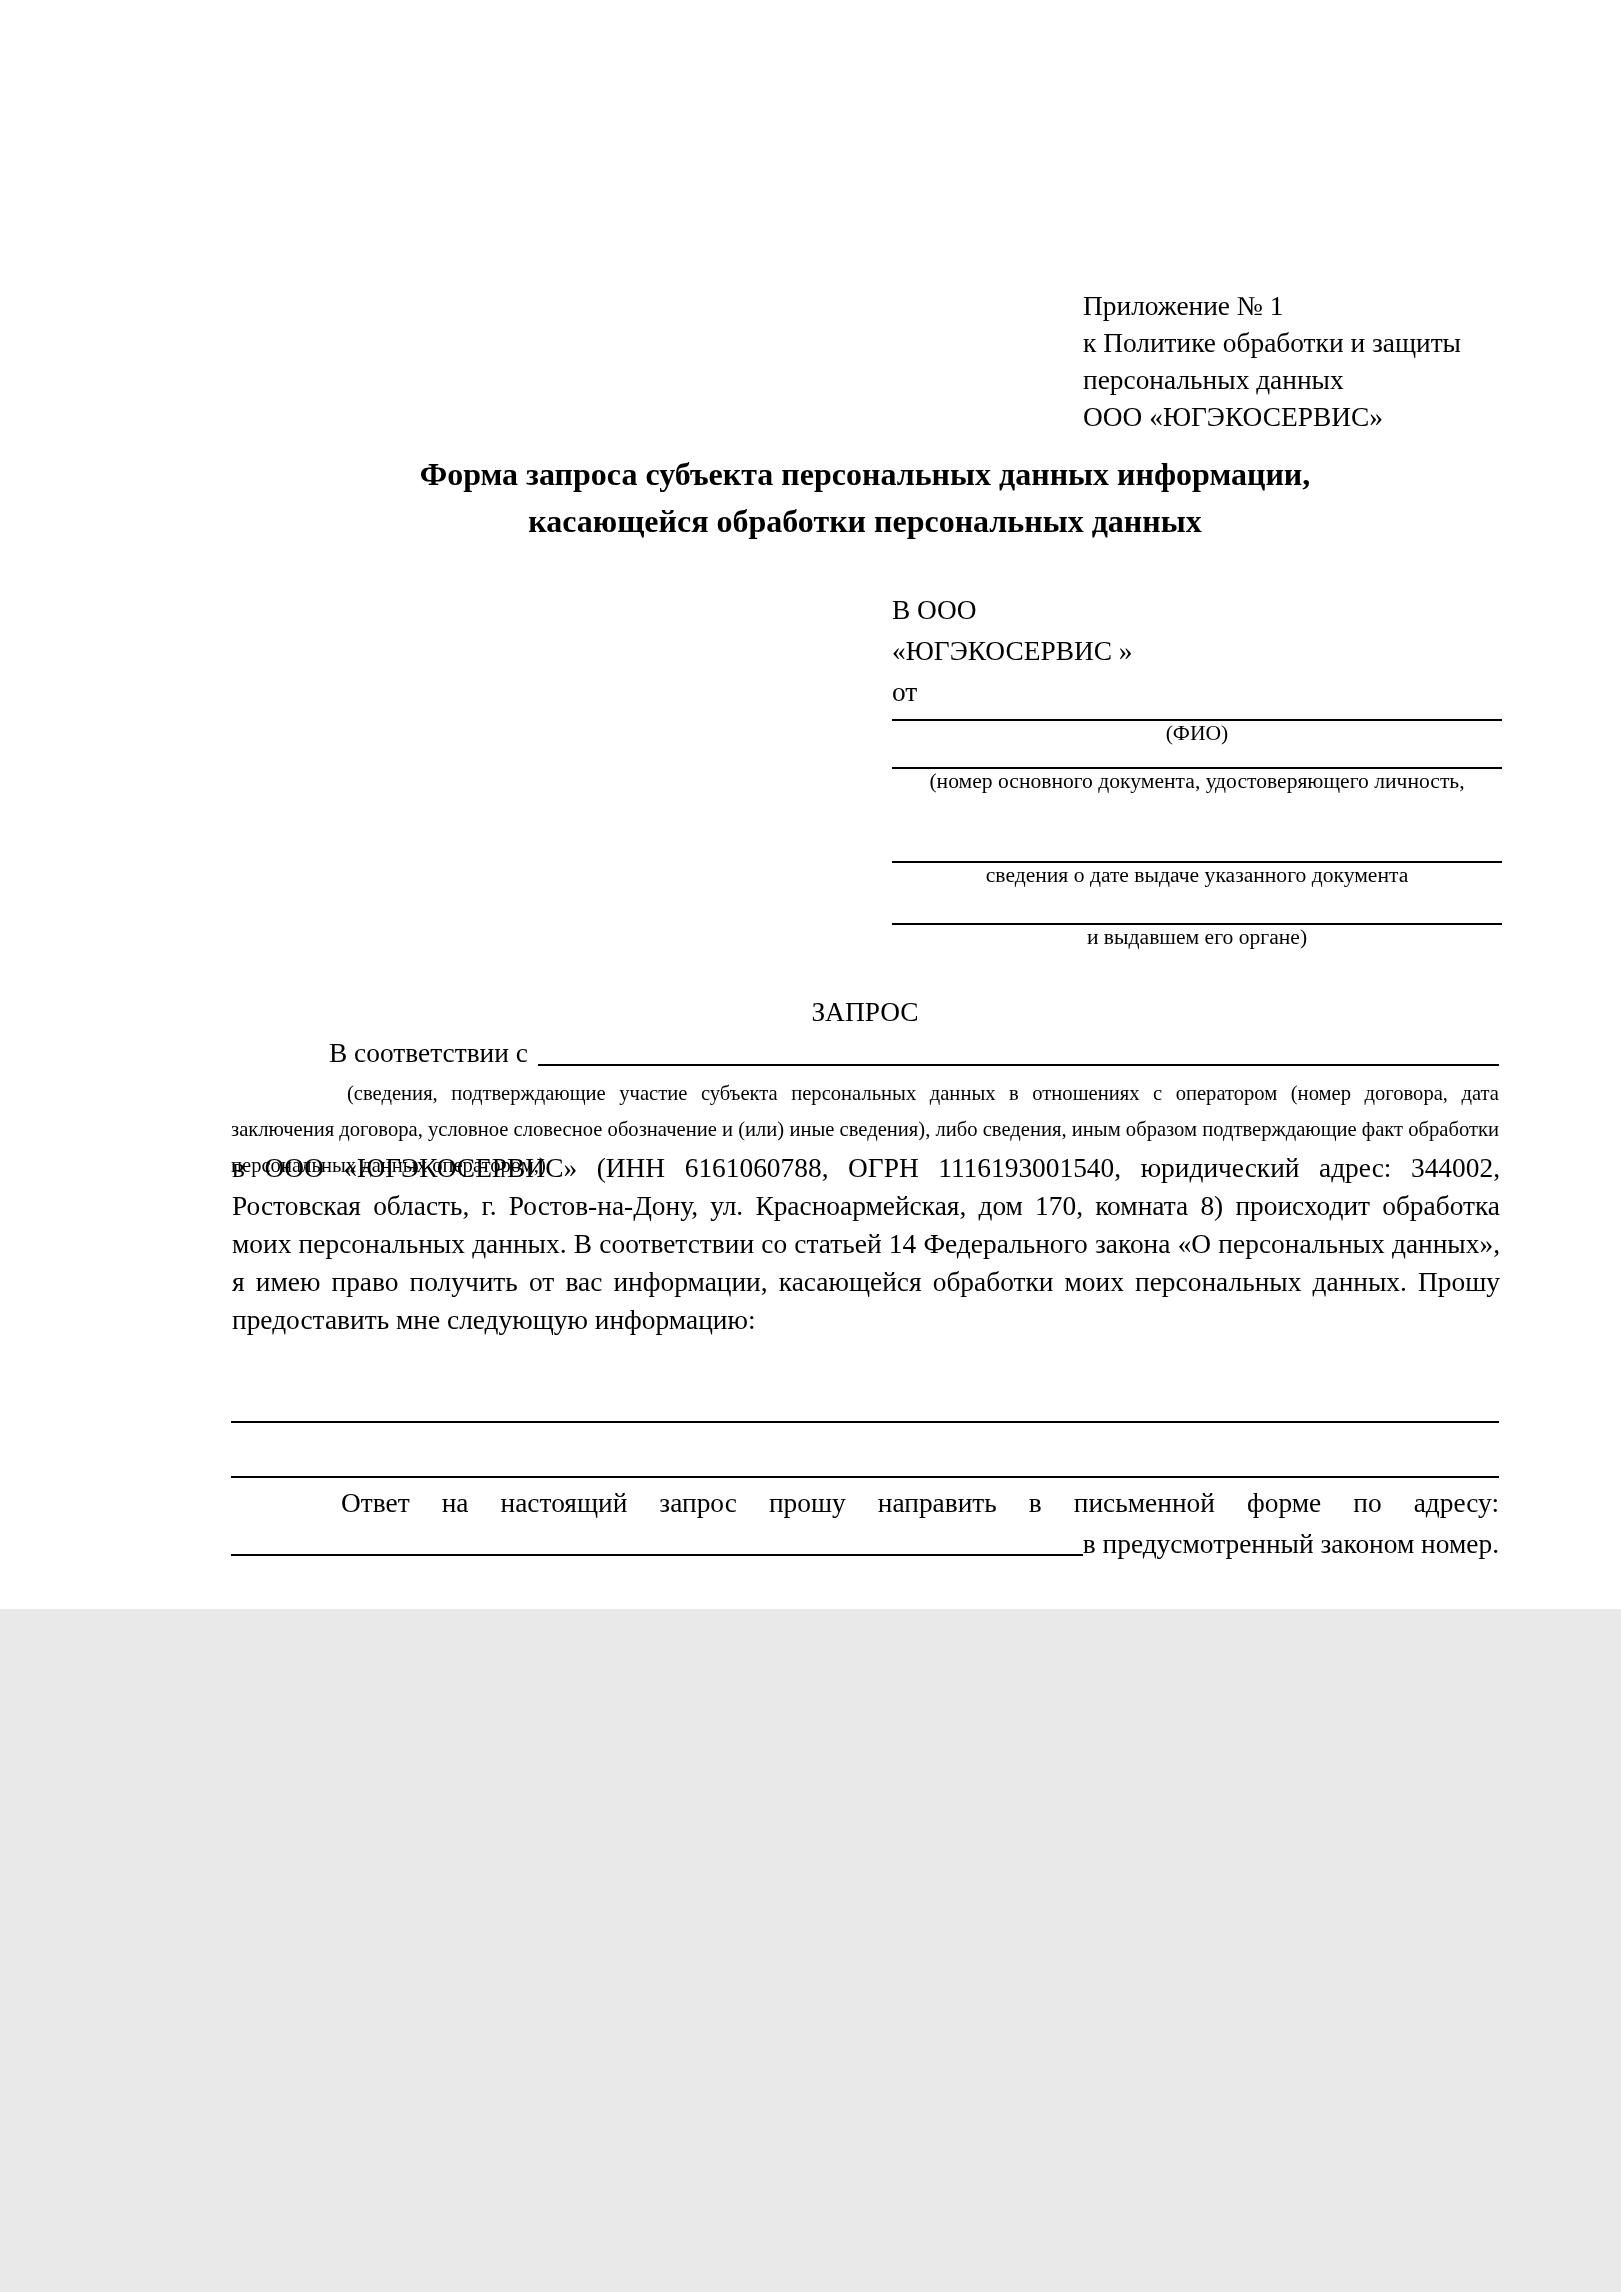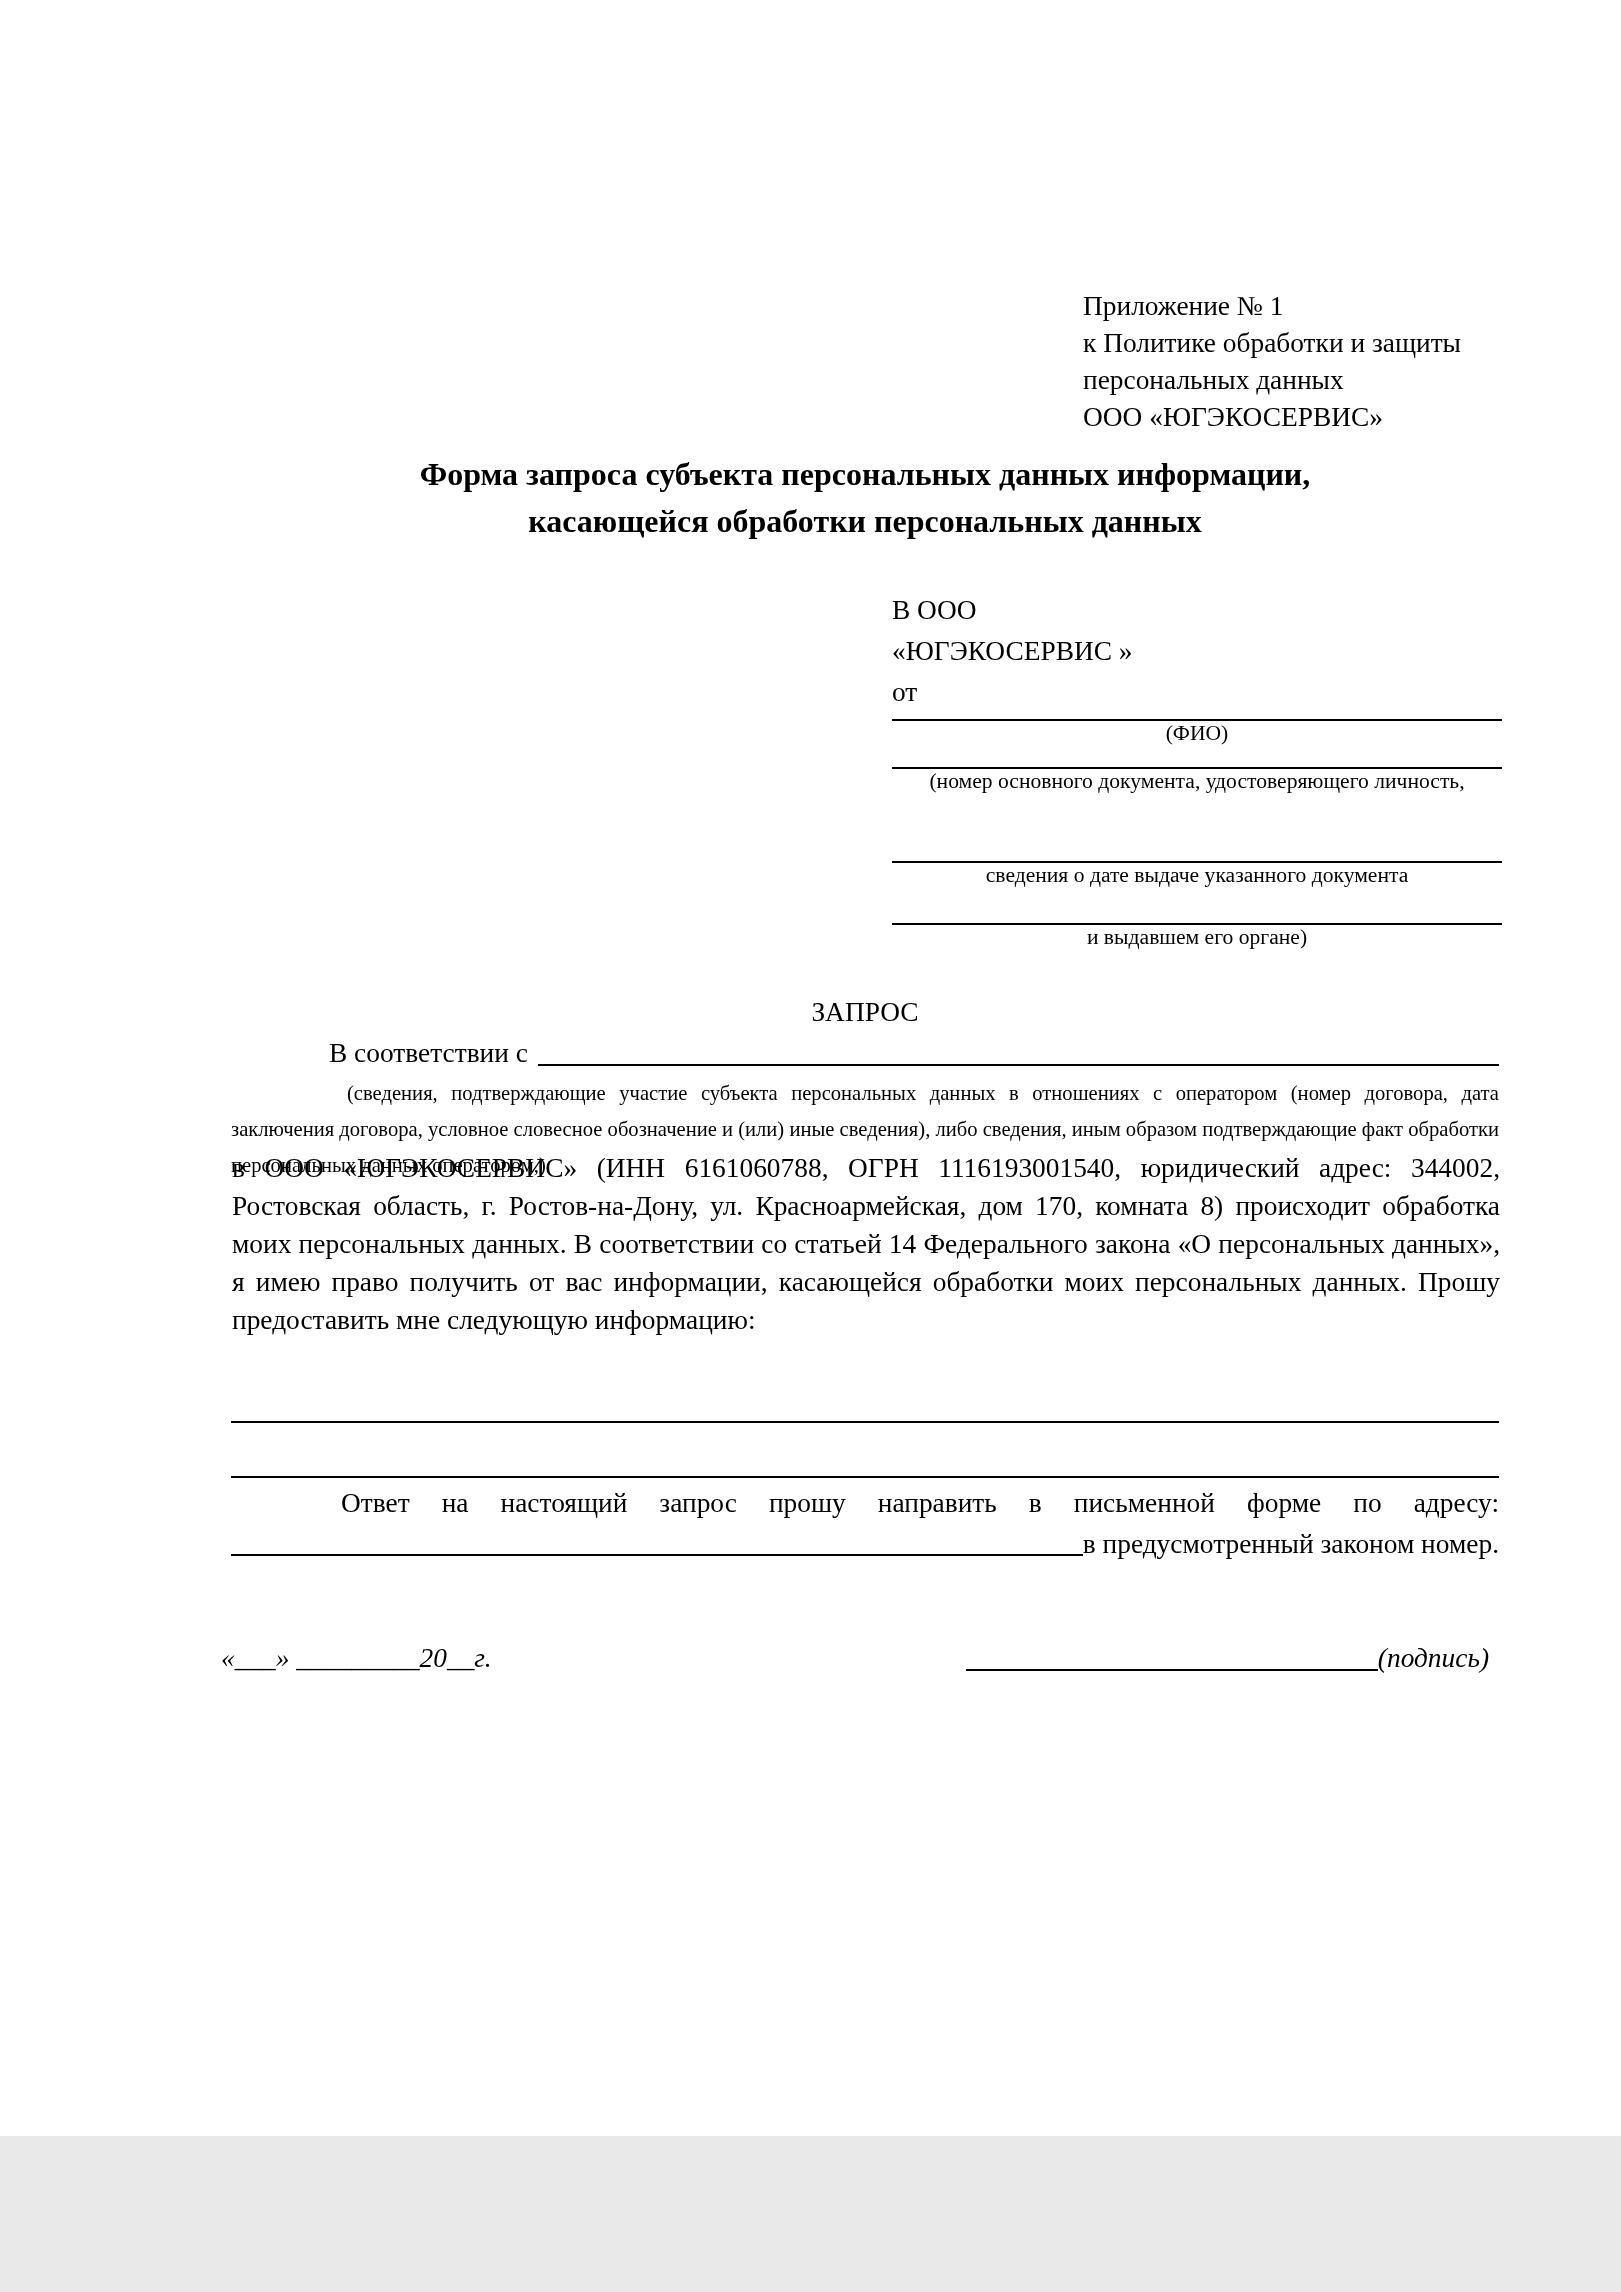--- a/index.html
+++ b/index.html
@@ -1,18 +1,18 @@
 <!DOCTYPE html>
 <html lang="ru"><head>
 <meta charset="utf-8">
 <style>
   html,body{margin:0;padding:0;background:#e9e9e9;}
   .page{
     position:relative;
-    width:1621px;height:2136px;
+    width:1621px;height:1609px;
     margin:0 auto;
     background:#ffffff;
     color:#000000;
     font-family:"Liberation Serif","DejaVu Serif",serif;
     font-size:27.4px;
     overflow:hidden;
   }
   .abs{position:absolute;}
 
   

